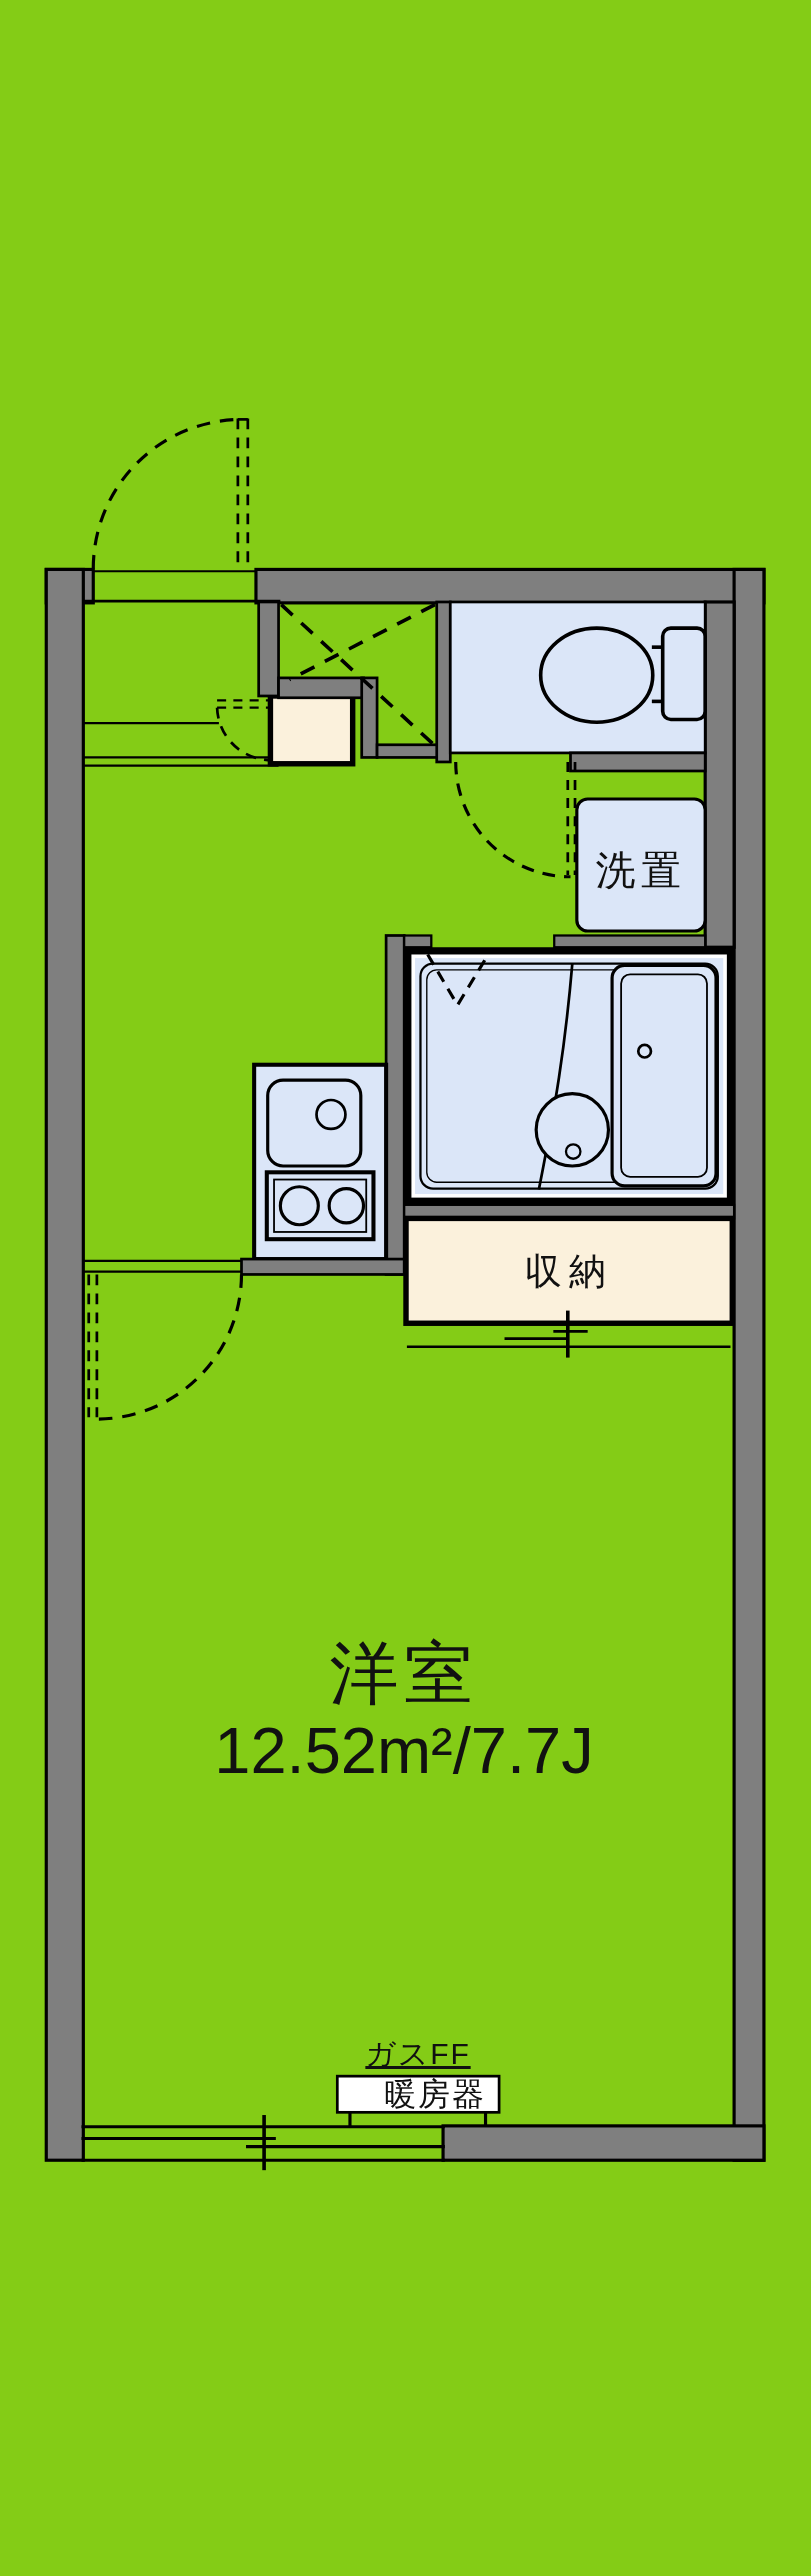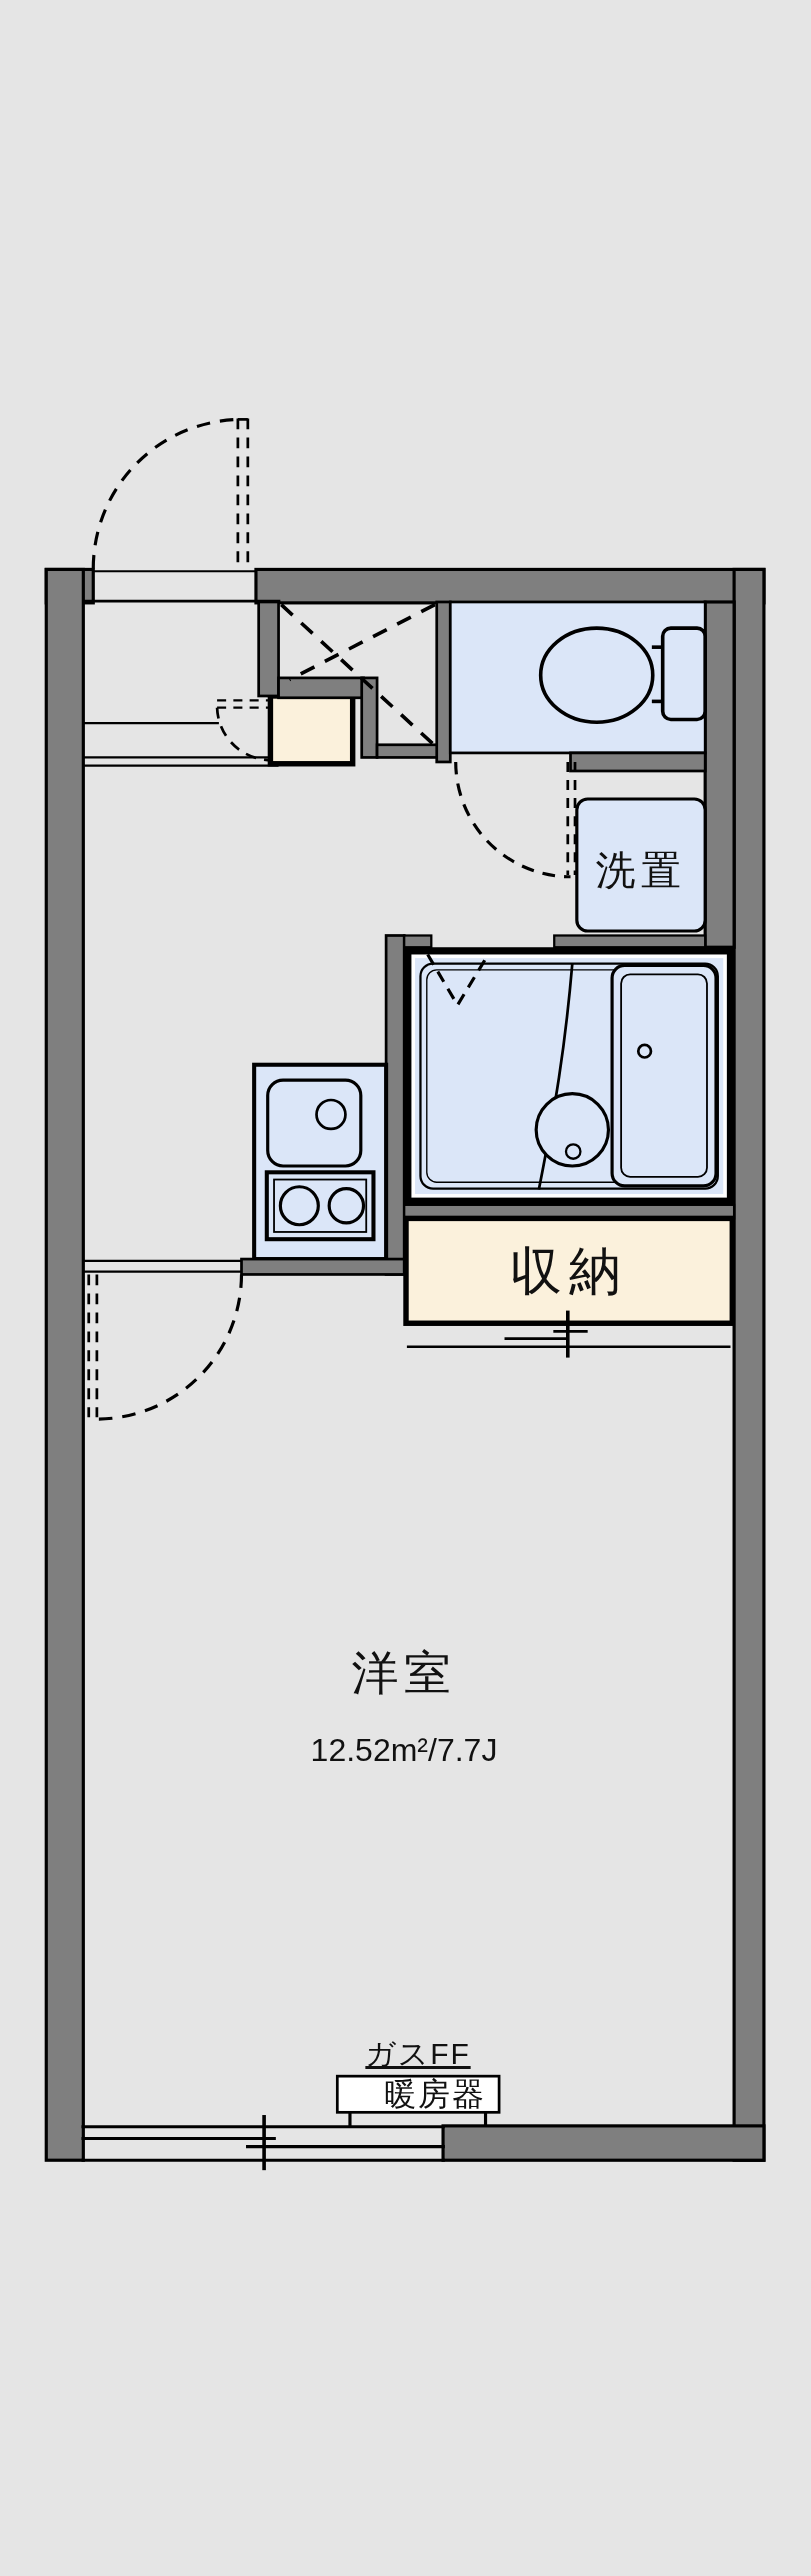--- a/index.html
+++ b/index.html
@@ -1,24 +1,24 @@
 <!DOCTYPE html>
 <html style="font-size:14.5px"><head>
 <meta charset="utf-8">
 <style>
   html,body{margin:0;padding:0;background:#ffffff;}
-  #canvas{position:relative;width:812px;height:2576px;background:#e5e5e5;overflow:hidden;
+  #canvas{position:relative;width:812px;height:2576px;background:#84cc16;overflow:hidden;
           font-family:"Liberation Sans","DejaVu Sans",sans-serif;}
   #plan-svg{position:absolute;left:0;top:0;}
   .label{position:absolute;transform:translate(-50%,-50%);color:#111;white-space:nowrap;
          font-family:"Liberation Sans","DejaVu Sans",sans-serif;line-height:1;}
   .lbl-washer{font-size:40px;letter-spacing:5.4px;}
-  .lbl-storage{font-size:52px;letter-spacing:7.2px;text-align:right;}
-  .lbl-room{font-size:47px;letter-spacing:5.4px;font-weight:500;font-family:Liberation Serif, serif;}
-  .lbl-area{font-size:32px;}
+  .lbl-storage{font-size:37px;letter-spacing:7.2px;text-align:right;}
+  .lbl-room{font-size:69px;letter-spacing:5.4px;font-weight:500;}
+  .lbl-area{font-size:65px;}
   .lbl-gas{font-size:30px;letter-spacing:1.8px;text-decoration:underline;}
   .lbl-heater{font-size:32px;letter-spacing:1.8px;}
 </style>
 </head>
 <body>
 
 <div id="canvas">
   <svg id="plan-svg" width="812" height="2576" viewBox="0 0 898 2850">
 
     <g fill="#7f7f7f" stroke="#000" stroke-width="3.5">

